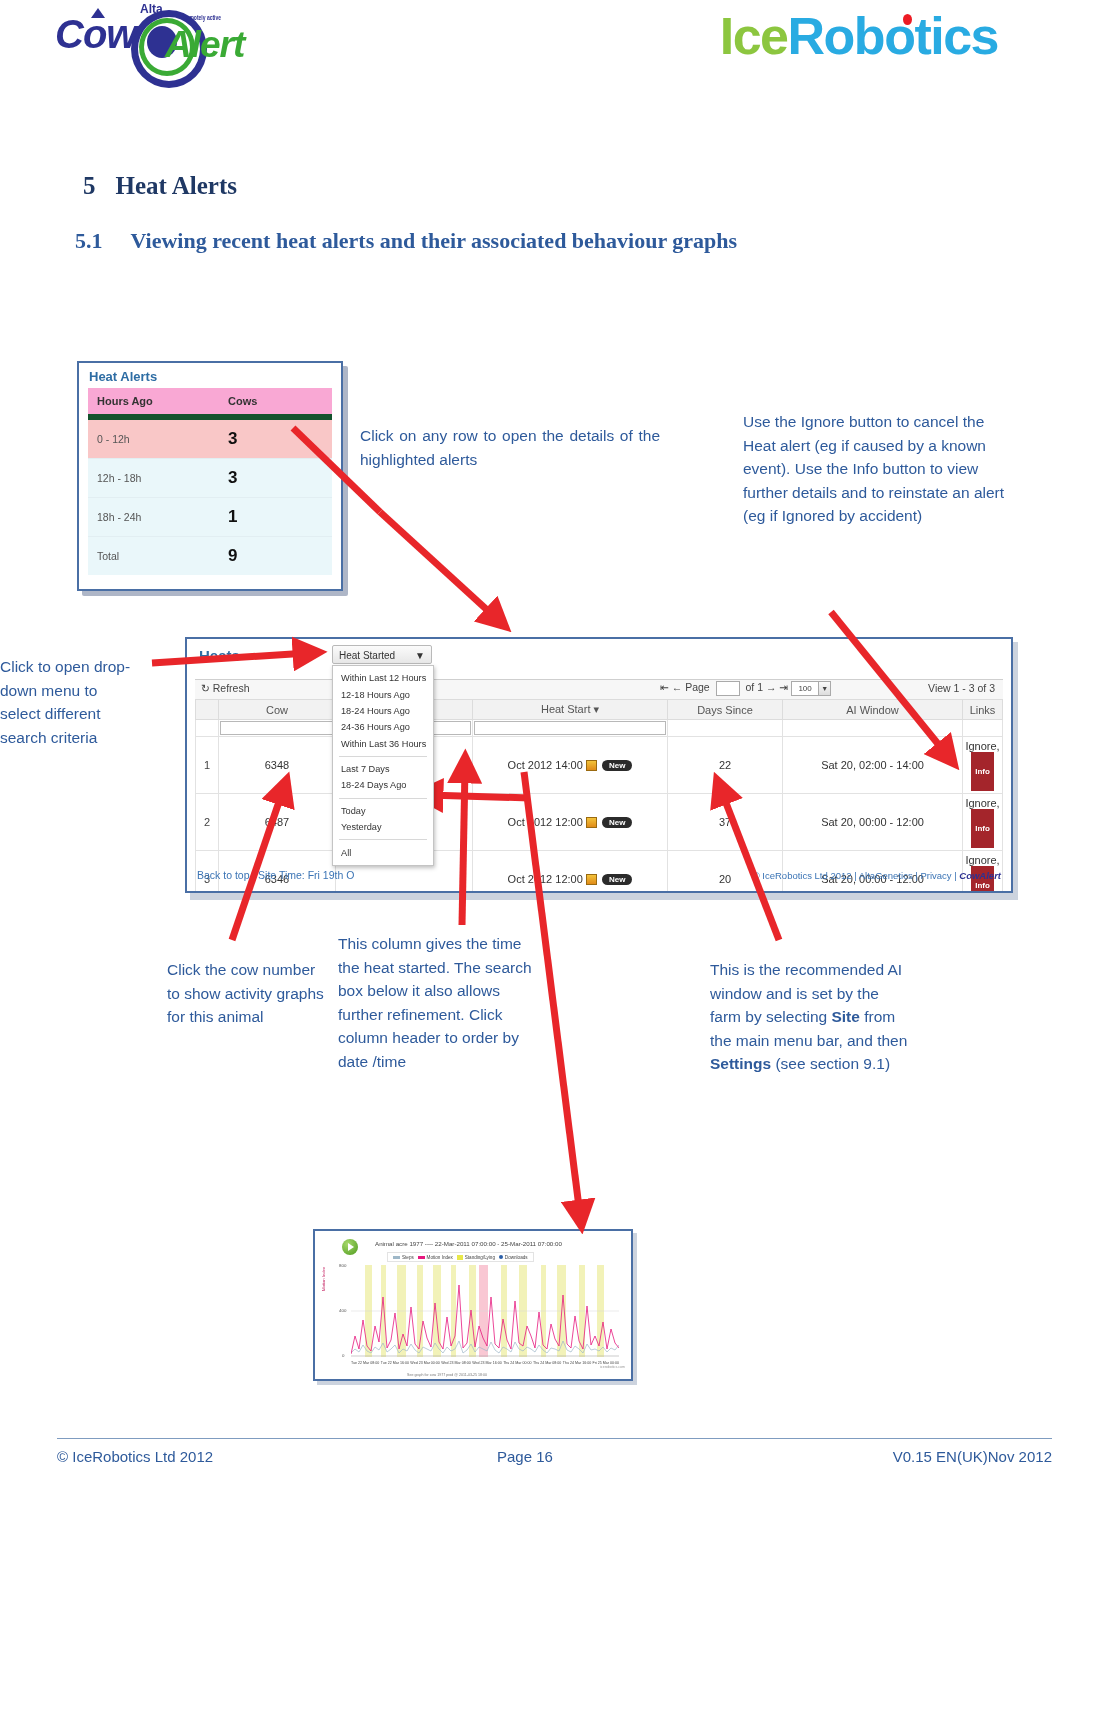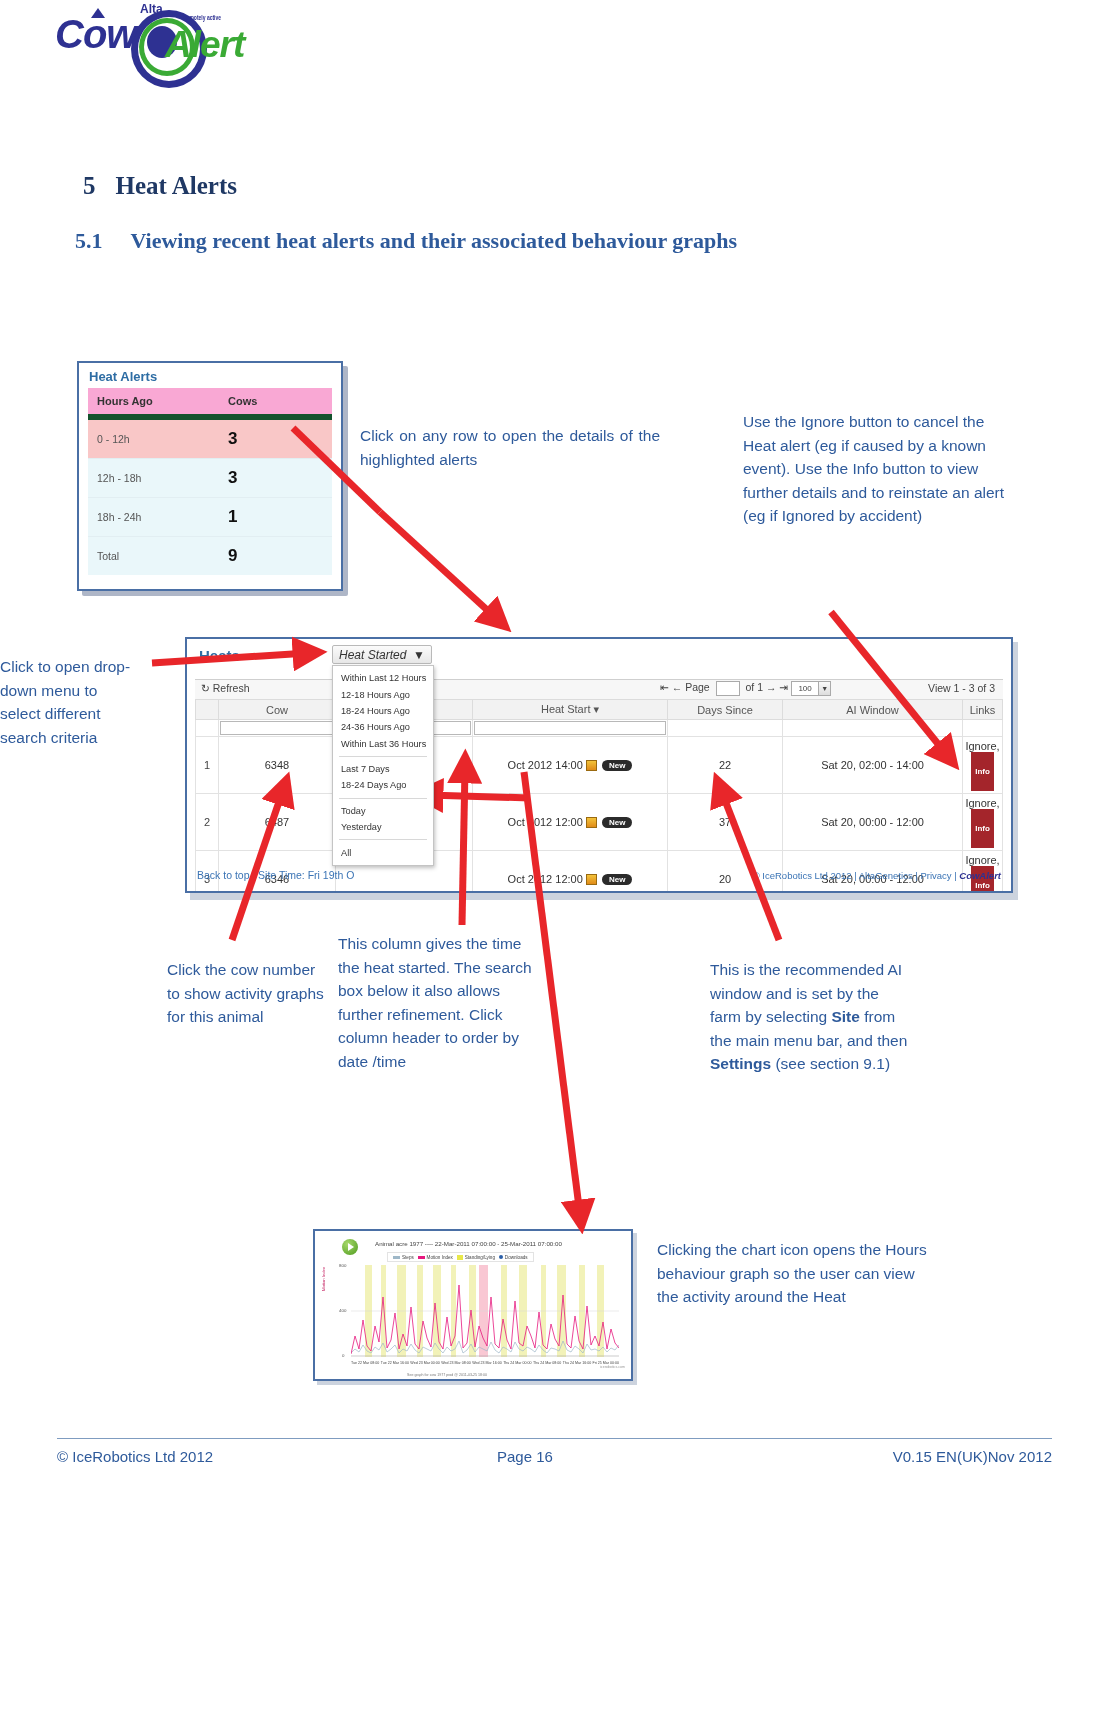--- a/index.html
+++ b/index.html
@@ -40,21 +40,21 @@
   .ha-table th.c2{padding-left:14px;}
   .ha-table td{font-size:10.5px;color:#555;padding:9px 9px;border-bottom:1px solid #e2eef2;background:#EAF7FA;}
   .ha-table td.num{font-size:17px;font-weight:bold;color:#111;padding-left:14px;width:95px;}
   .ha-table tr.hot td{background:#F9C7C7;}
   .ha-table tr.total td{border-bottom:none;}
 
   
   .hs-shadow{position:absolute;left:190px;top:642px;width:828px;height:258px;background:#9aa7bd;opacity:.5;}
   .hs-box{position:absolute;left:185px;top:637px;width:828px;height:256px;background:#fff;border:2px solid #4A6FA5;box-sizing:border-box;overflow:hidden;}
   .hs-title{position:absolute;left:12px;top:8px;font-size:15px;font-weight:bold;color:#2E6DA4;}
-  .hs-dd{position:absolute;left:145px;top:6px;width:100px;height:19px;background:linear-gradient(#fbfbfb,#e7e7e7);border:1px solid #b9b9b9;border-radius:2px;font-size:12px;color:#333;line-height:19px;padding-left:6px;box-sizing:border-box;font-style:italic;}
+  .hs-dd{position:absolute;left:145px;top:6px;width:100px;height:19px;background:linear-gradient(#fbfbfb,#e7e7e7);border:1px solid #b9b9b9;border-radius:2px;font-size:10px;color:#333;line-height:19px;padding-left:6px;box-sizing:border-box;}
   .hs-dd .cv{position:absolute;right:6px;top:0;}
   .hs-menu{position:absolute;left:145px;top:26px;width:100px;background:#fff;border:1px solid #c4c4c4;box-shadow:1px 2px 4px rgba(0,0,0,.25);padding:4px 0;z-index:5;}
   .hs-menu div.mi{font-size:9.2px;color:#333;padding:3.2px 8px;white-space:nowrap;}
   .hs-menu hr{border:none;border-top:1px solid #d8d8d8;margin:4px 6px;}
 
   .hs-toolbar{position:absolute;left:8px;top:40px;right:8px;height:19px;border-top:1px solid #cfcfcf;border-bottom:1px solid #cfcfcf;background:#f7f7f7;}
   .hs-refresh{position:absolute;left:6px;top:2px;font-size:10.5px;color:#444;}
   .hs-pager{position:absolute;left:465px;top:1px;font-size:10.5px;color:#444;}
   .hs-pager .pin{display:inline-block;width:22px;height:13px;border:1px solid #aaa;background:#fff;vertical-align:middle;margin:0 3px;}
   .hs-pager .sz{display:inline-block;width:26px;height:13px;border:1px solid #aaa;background:#fff;vertical-align:middle;font-size:8px;text-align:center;line-height:13px;}
@@ -120,20 +120,24 @@
     <div class="ca-alta-tri"></div>
     <div class="ca-alta">Alta</div>
     <div class="ca-ring1"></div>
     <div class="ca-ring2"></div>
     <div class="ca-ring3"></div>
     <div class="ca-cow">Cow</div>
     <div class="ca-alert">Alert</div>
     <div class="ca-tag">Remotely active</div>
   </div>
 
+  <div class="logo-ice">
+    <span class="ice">Ice</span><span class="rob">Robotics</span>
+    <span class="dot"></span>
+  </div>
 
   <div class="h-num sec5">
     <span class="n">5</span><span>Heat Alerts</span>
   </div>
   <div class="h-num sec51">
     <span class="n">5.1</span><span>Viewing recent heat alerts and their associated behaviour graphs</span>
   </div>
 
 
   <div class="ha-shadow"></div>
@@ -340,21 +344,20 @@
     <div class="bg-foot">See graph for cow 1977 prod @ 2011-03-25 18:00</div>
     <div class="bg-ref">icerobotics.com</div>
   </div>
 
   <div class="ann ann-click-row">Click on any row to open the details of the highlighted alerts</div>
   <div class="ann ann-ignore">Use the Ignore button to cancel the Heat alert (eg if caused by a known event). Use the Info button to view further details and to reinstate an alert (eg if Ignored by accident)</div>
   <div class="ann ann-dropdown">Click to open drop-down menu to select different search criteria</div>
   <div class="ann ann-column">This column gives the time the heat started. The search box below it also allows further refinement. Click column header to order by date /time</div>
   <div class="ann ann-cow">Click the cow number to show activity  graphs for this animal</div>
   <div class="ann ann-ai"><span>This is the recommended AI window and is set by the farm by selecting </span><b>Site</b><span> from the main menu bar, and then </span><b>Settings</b><span> (see section 9.1)</span></div>
-  <div class="ann ann-chart">Clicking the chart icon opens the Hours behaviour graph so the user can view the activity around the Heat</div>
 
   <svg class="arrows">
     <defs>
       <marker id="ah" markerWidth="5" markerHeight="5" refX="2.2" refY="2.5" orient="auto">
         <path d="M0,0 L5,2.5 L0,5 z" fill="#E8262A"></path>
       </marker>
     </defs>
     <line x1="293" y1="428" x2="380" y2="512" stroke="#E8262A" stroke-width="7"></line>
     <line x1="380" y1="512" x2="497" y2="619" stroke="#E8262A" stroke-width="7" marker-end="url(#ah)"></line>
     <line x1="831" y1="612" x2="947" y2="755" stroke="#E8262A" stroke-width="7" marker-end="url(#ah)"></line>

